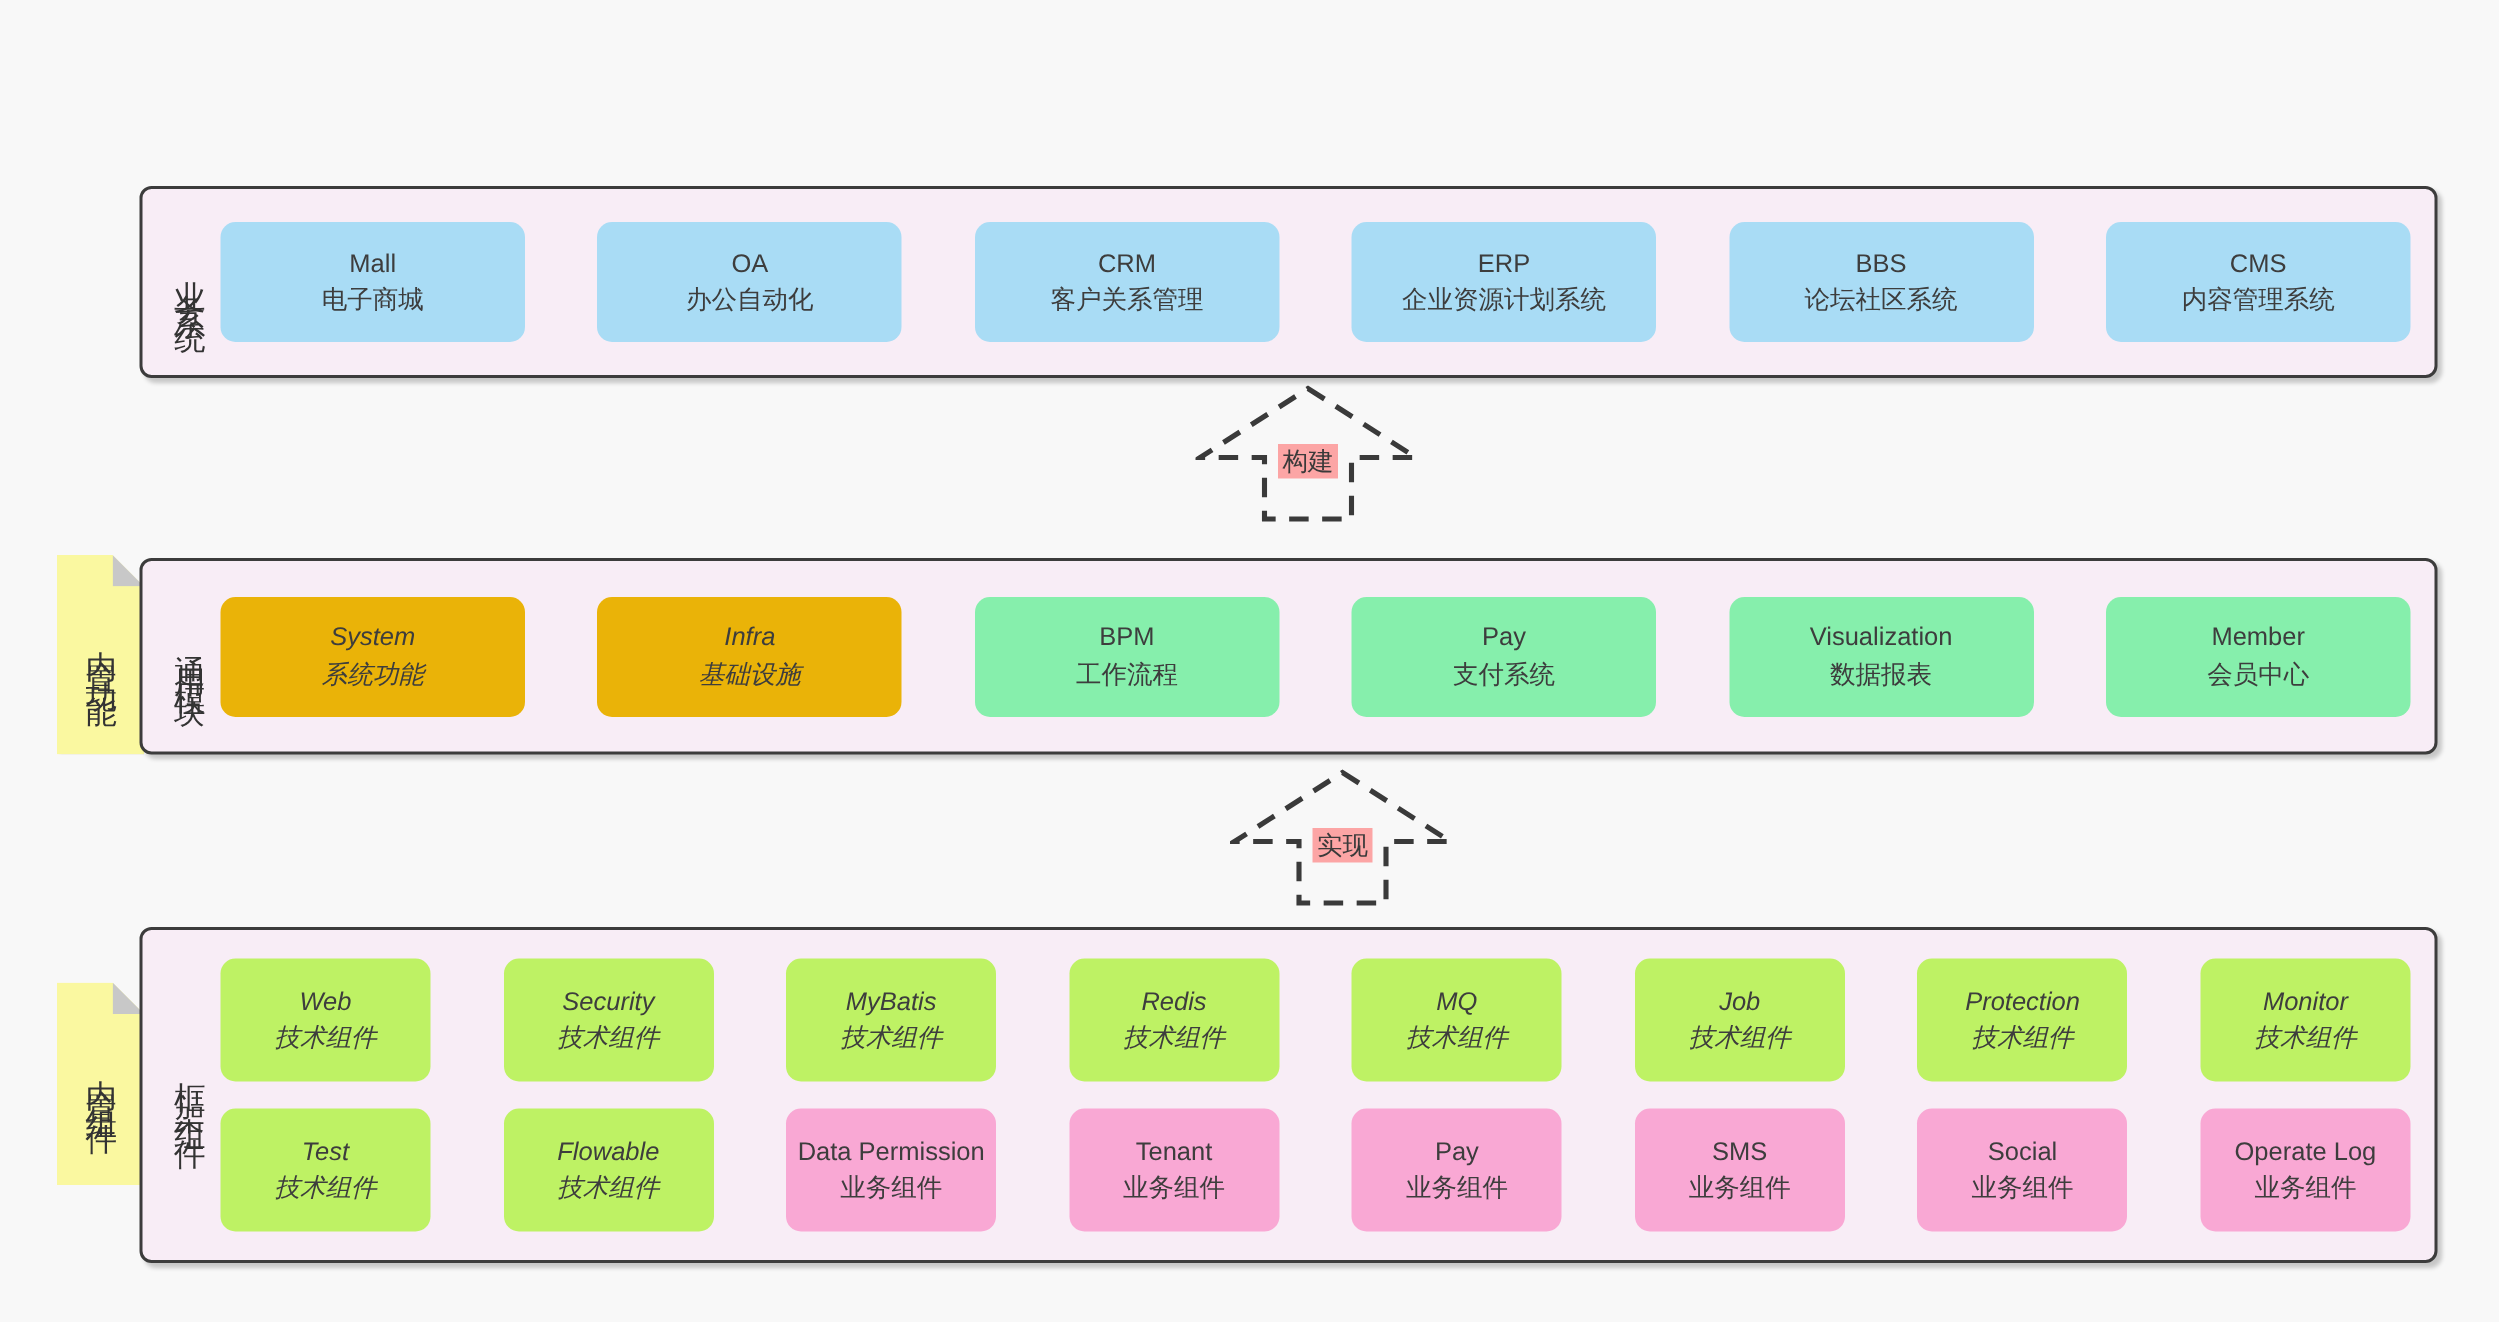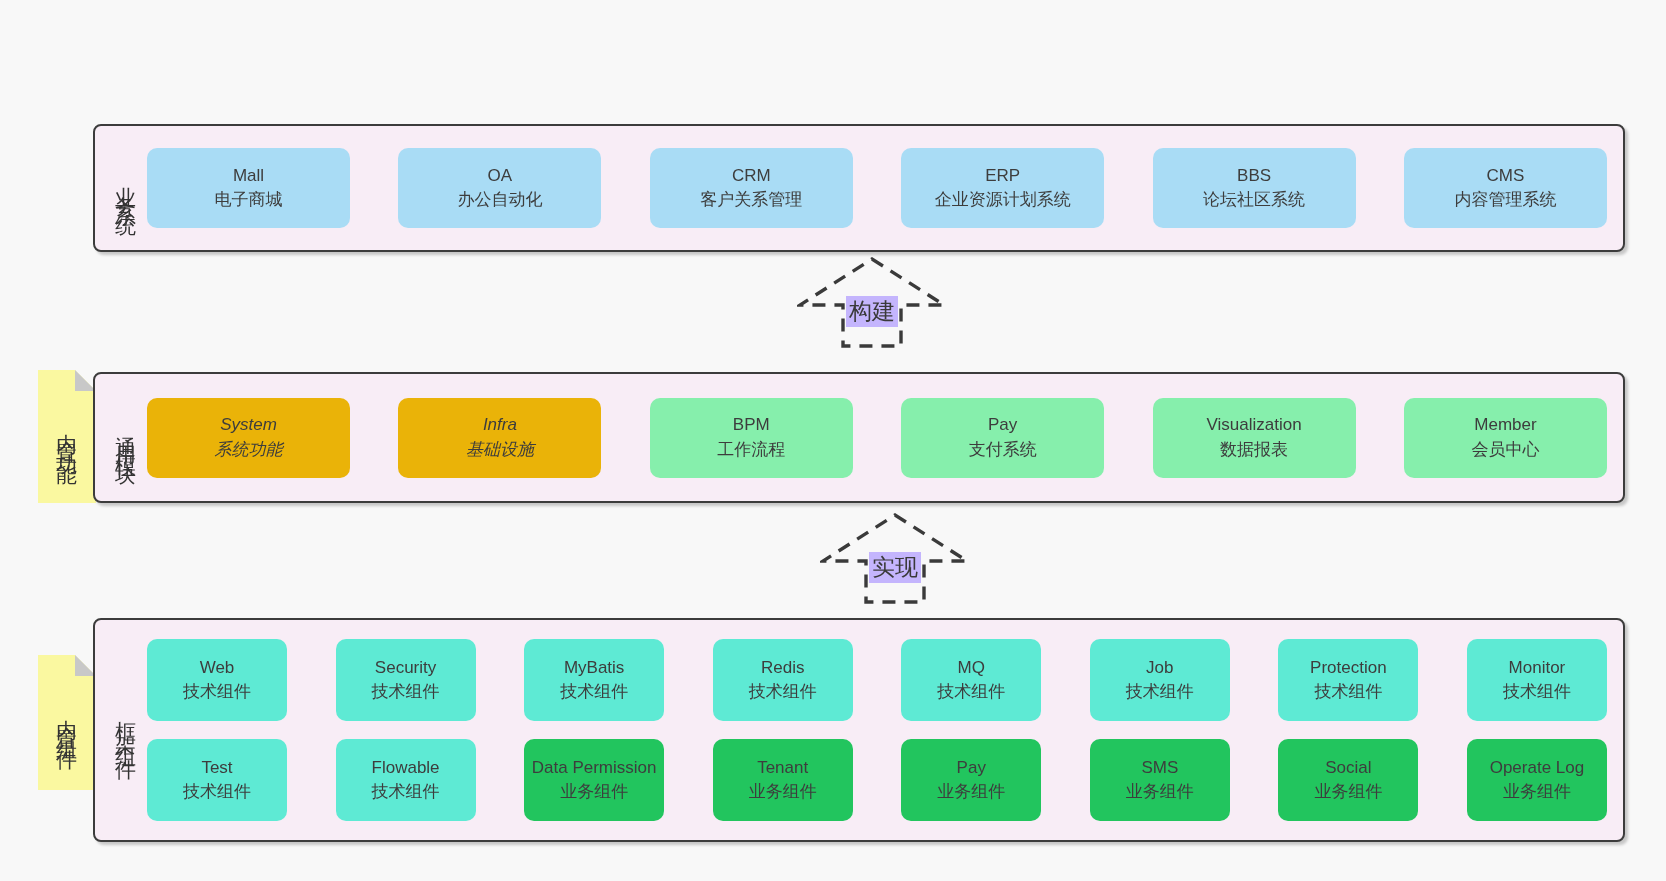--- a/index.html
+++ b/index.html
@@ -51,22 +51,22 @@
   .box {
     width:203px; height:80px; border-radius:10px;
     display:flex; flex-direction:column; align-items:center; justify-content:center;
     text-align:center; font-size:17px; line-height:1.42;
     padding:0 6px; box-sizing:border-box;
   }
   .box.small { width:140px; height:82px; }
   .t-blue   { background:#a9dcf5; }
   .t-red    { background:#eab308;font-style:italic; }
   .t-pink   { background:#86efac; }
-  .t-green  { background:#5eead4; }
-  .t-glight { background:#22c55e; }
+  .t-green  { background:#bef264;font-style:italic; }
+  .t-glight { background:#f9a8d4; }
 
   
   .sticky { position:absolute; left:38px; width:58px; z-index:1; }
   .sticky-2 { top:370px; height:133px; }
   .sticky-3 { top:655px; height:135px; }
   .sticky-bg {
     position:absolute; inset:0; background:#faf8a0;
     clip-path:polygon(0 0, calc(100% - 21px) 0, 100% 21px, 100% 100%, 0 100%);
     box-shadow:2px 2px 2px rgba(0,0,0,0.12);
   }
@@ -84,21 +84,21 @@
     font-size:21px; color:#333; letter-spacing:10px; line-height:1;
   }
 
   
   .arrow { position:absolute; width:150px; height:96px; z-index:3; }
   .arrow svg { display:block; width:100%; height:100%; }
   .arrow-1 { left:797px; top:256px; }
   .arrow-2 { left:820px; top:512px; }
   .arrow-label {
     position:absolute; left:50%; top:40px; transform:translateX(-50%);
-    background:#c4b5fd; font-size:23px; color:#3a3a3a;
+    background:#fca5a5; font-size:17px; color:#3a3a3a;
     padding:0 3px; white-space:nowrap;
   }
 </style>
 </head>
 <body>
 
 <div class="canvas">
 
   <div class="sticky sticky-2">
     <div class="sticky-bg"></div>

